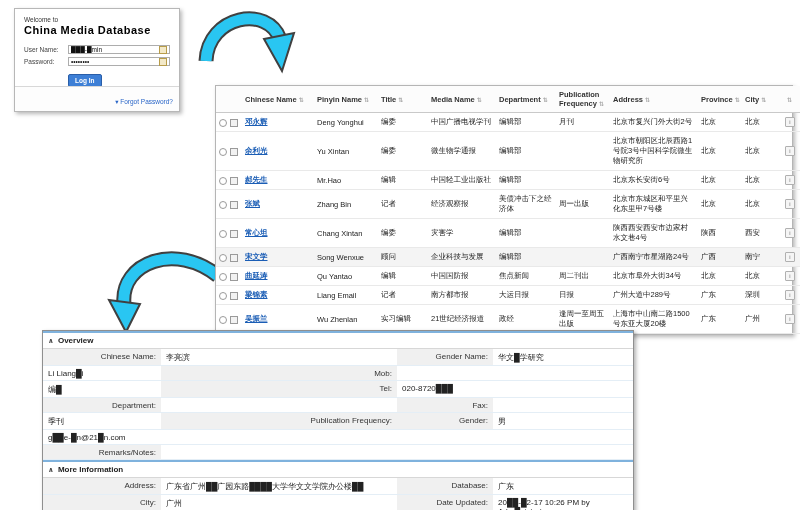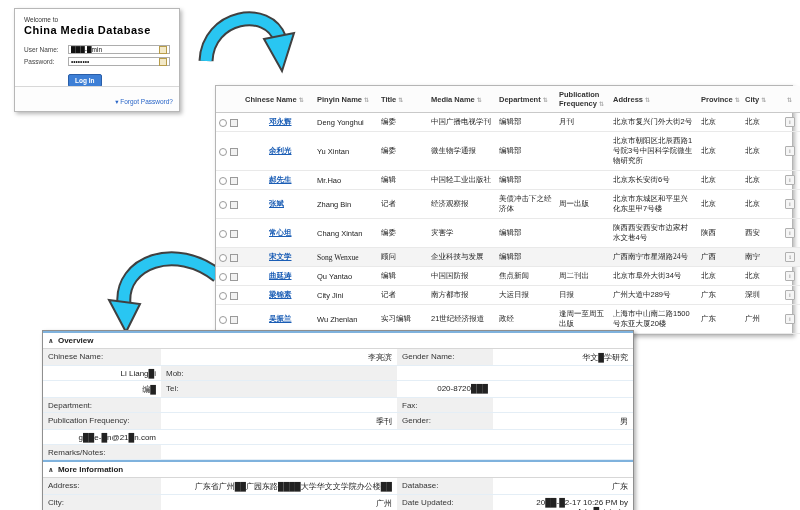--- a/index.html
+++ b/index.html
@@ -27,23 +27,23 @@
   
   .arrow-svg{position:absolute;}
 
   
   .grid-panel{position:absolute;left:215px;top:85px;width:578px;background:#fff;
     border:1px solid #b5b5b5;box-shadow:2px 2px 4px rgba(0,0,0,.28);box-sizing:border-box;}
   table.results{width:100%;border-collapse:collapse;table-layout:fixed;font-size:7.5px;color:#222;}
   table.results th{font-weight:bold;text-align:left;padding:4px 3px;border-bottom:1px solid #c9c9c9;
     background:#fcfcfc;vertical-align:middle;font-size:7.5px;color:#333;}
   table.results td{padding:4px 3px;border-bottom:1px solid #e9e9e9;vertical-align:middle;word-wrap:break-word;}
-  table.results tr.shaded td{background:#f4f4f4;font-family:Liberation Serif, serif;}
+  table.results tr.shaded td{background:#f4f4f4;}
   .sort-icon{color:#a9a9a9;font-size:6px;margin-left:2px;cursor:pointer;}
-  .name-link{color:#1a5db5;text-decoration:underline;font-weight:bold;cursor:pointer;margin-left:24px;}
+  .name-link{color:#1a5db5;text-decoration:underline;font-weight:bold;cursor:pointer;}
   .selcell{white-space:nowrap;}
   .radio{display:inline-block;width:6px;height:6px;border:1px solid #9a9a9a;border-radius:50%;
     background:#fff;vertical-align:middle;cursor:pointer;}
   .editbox{display:inline-block;width:6px;height:6px;border:1px solid #9a9a9a;background:#f2f2f2;
     margin-left:3px;vertical-align:middle;cursor:pointer;}
   .infoicon{display:inline-block;width:8px;height:8px;border:1px solid #b0b0b0;background:#f5f5f5;
     color:#777;font-size:6px;line-height:8px;text-align:center;border-radius:1px;cursor:pointer;}
   .col-sel{width:26px}.col-chinese{width:72px}.col-pinyin{width:64px}.col-title{width:50px}
   .col-media{width:68px}.col-dept{width:60px}.col-freq{width:54px}.col-addr{width:88px}
   .col-prov{width:44px}.col-city{width:40px}.col-info{width:20px}
@@ -51,23 +51,23 @@
   
   .detail-panel{position:absolute;left:42px;top:330px;width:592px;background:#fff;
     border:1px solid #8f8f8f;box-shadow:2px 2px 4px rgba(0,0,0,.3);box-sizing:border-box;font-size:8px;color:#222;}
   .section{border-top:2px solid #7fb2dd;}
   .section:last-child{border-bottom:2px solid #7fb2dd;}
   .section-header{font-weight:bold;font-size:8px;color:#222;padding:3px 5px;background:#fff;
     border-bottom:1px solid #d7d7d7;}
   .section-header .caret{font-size:7px;color:#444;margin-right:2px;}
   .detail-row{display:grid;grid-template-columns:118px 236px 96px 1fr;border-bottom:1px solid #e4eef6;}
   .dcell{padding:2.5px 5px;min-height:9px;}
-  .label-l,.label-r{background:#f0f0f0;color:#333;}
+  .label-l,.label-r{background:#f0f0f0;text-align:right;color:#333;}
   .label-l.empty,.label-r.empty{background:transparent;}
-  .value-l,.value-r{background:#fff;color:#222;word-wrap:break-word;text-align:right;}
+  .value-l,.value-r{background:#fff;color:#222;word-wrap:break-word;}
 </style>
 </head>
 <body>
 
 <div class="canvas">
 
   <div class="login-panel">
     <div class="login-inner">
       <div class="welcome">Welcome to</div>
       <div class="login-title">China Media Database</div>
@@ -222,21 +222,21 @@
             <td>焦点新闻</td>
             <td>周二刊出</td>
             <td>北京市阜外大街34号</td>
             <td>北京</td>
             <td>北京</td>
             <td class="infocell"><span class="infoicon">i</span></td>
           </tr>
           <tr>
             <td class="selcell"><span class="radio"></span><span class="editbox"></span></td>
             <td><a href="#" class="name-link">梁锦素</a></td>
-            <td>City Jini</td>
+            <td>Liang Email</td>
             <td>记者</td>
             <td>南方都市报</td>
             <td>大运日报</td>
             <td>日报</td>
             <td>广州大道中289号</td>
             <td>广东</td>
             <td>深圳</td>
             <td class="infocell"><span class="infoicon">i</span></td>
           </tr>
           <tr>
@@ -279,22 +279,22 @@
             <div class="dcell label-r">Tel:</div>
             <div class="dcell value-r">020-8720███</div>
           </div>
           <div class="detail-row">
             <div class="dcell label-l">Department:</div>
             <div class="dcell value-l empty"></div>
             <div class="dcell label-r">Fax:</div>
             <div class="dcell value-r empty"></div>
           </div>
           <div class="detail-row">
+            <div class="dcell value-l">季刊</div>
             <div class="dcell label-l">Publication Frequency:</div>
-            <div class="dcell value-l">季刊</div>
             <div class="dcell label-r">Gender:</div>
             <div class="dcell value-r">男</div>
           </div>
           <div class="detail-row">
             <div class="dcell value-l">g██e-█n@21█n.com</div>
             <div class="dcell label-r empty"></div>
             <div class="dcell value-r empty"></div>
           </div>
           <div class="detail-row">
             <div class="dcell label-l">Remarks/Notes:</div>

